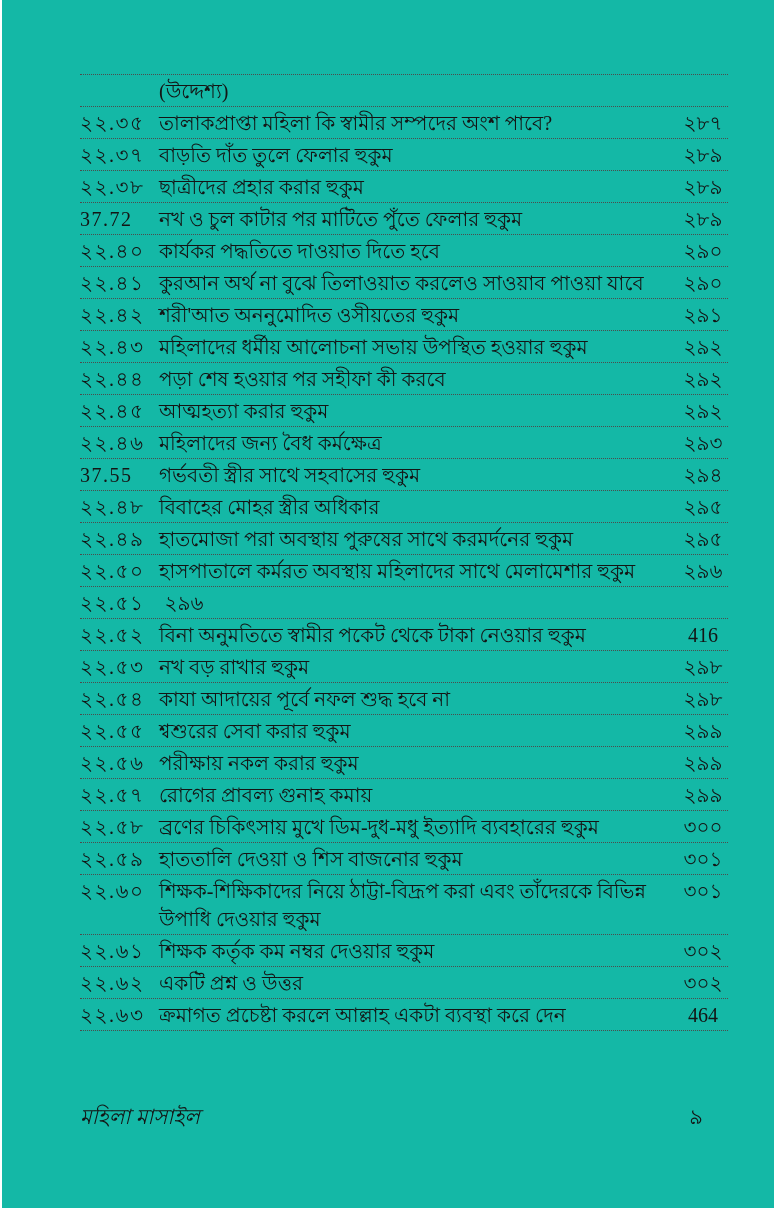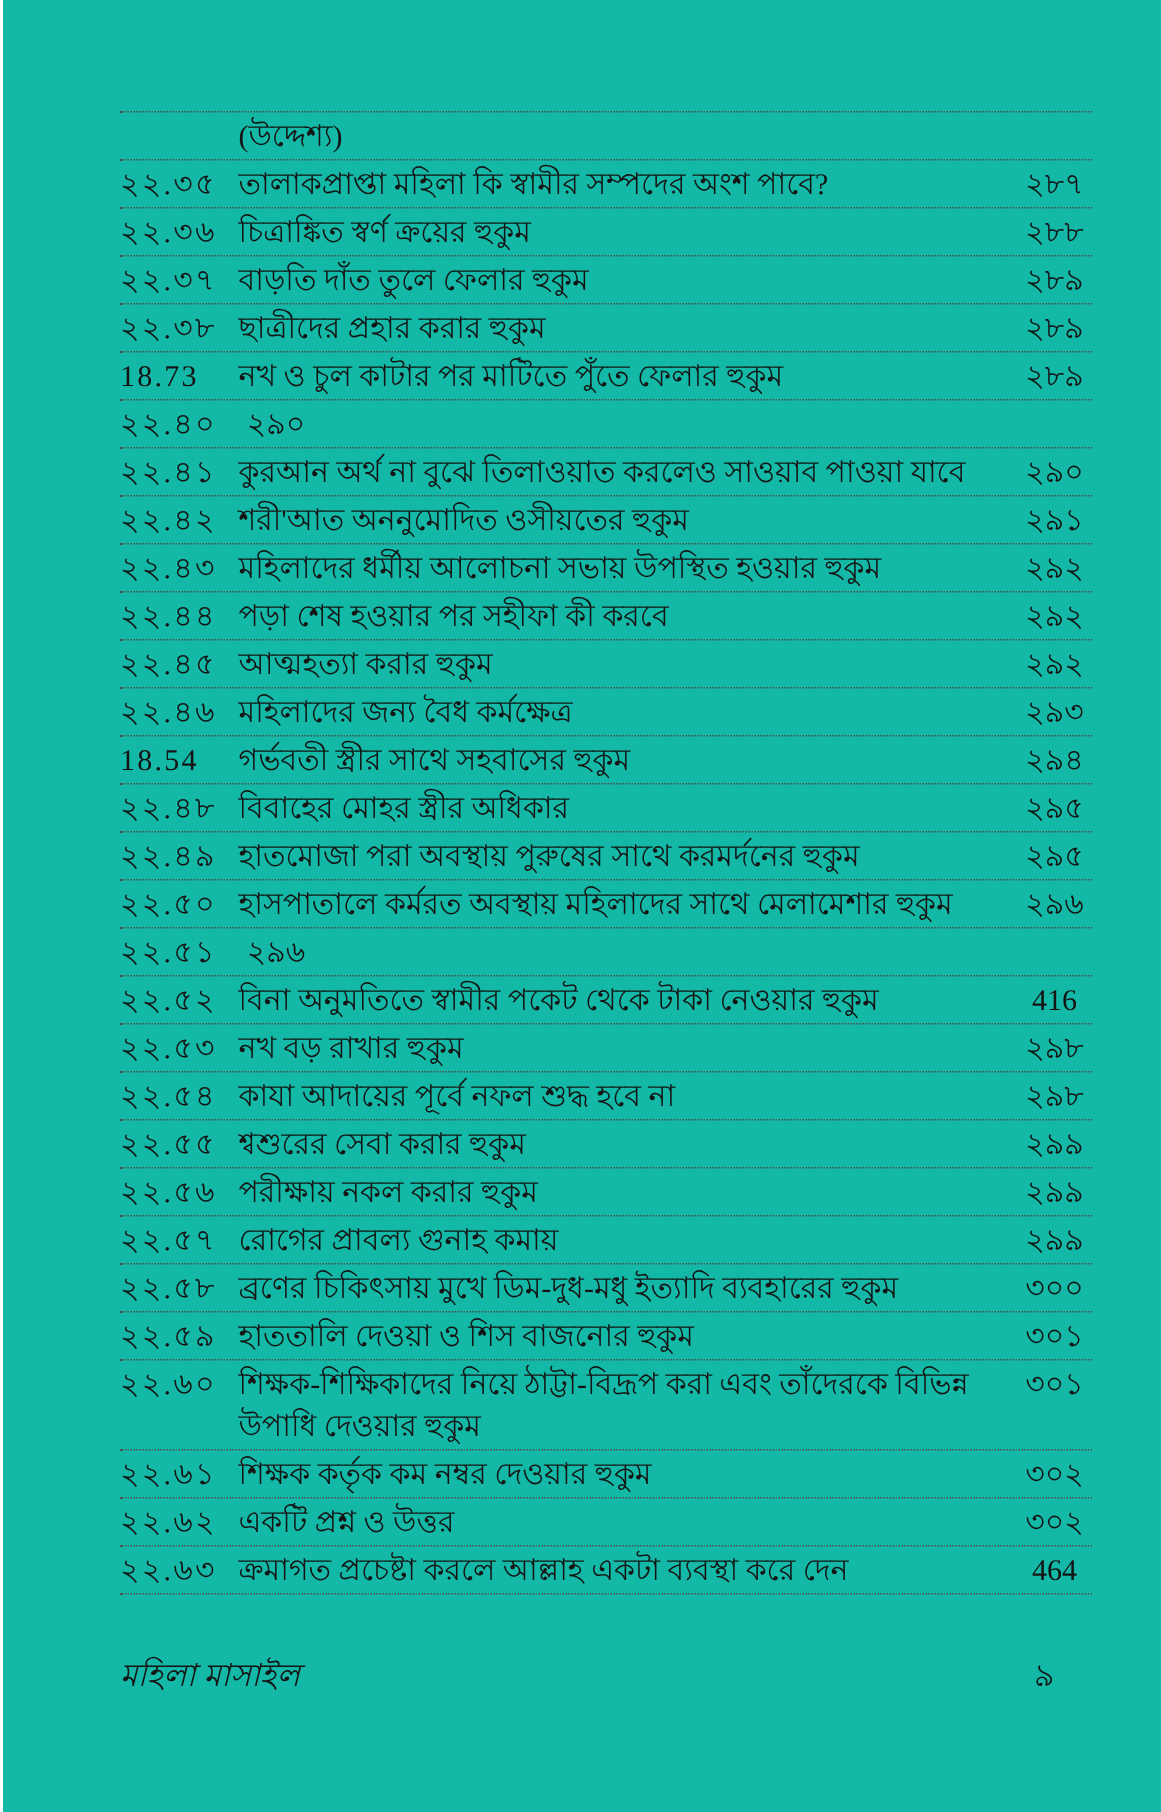--- a/index.html
+++ b/index.html
@@ -86,41 +86,37 @@
       <span class="col-num"></span>
       <span class="col-title">(উদ্দেশ্য)</span>
       <span class="col-page"></span>
     </div>
       <div class="toc-row">
       <span class="col-num">২২.৩৫</span>
       <span class="col-title">তালাকপ্রাপ্তা মহিলা কি স্বামীর সম্পদের অংশ পাবে?</span>
       <span class="col-page">২৮৭</span>
     </div>
       <div class="toc-row">
-      <span class="col-num">২২.৩৬</span>
-      <span class="col-title">চিত্রাঙ্কিত স্বর্ণ ক্রয়ের হুকুম</span>
-      <span class="col-page">২৮৮</span>
-    </div>
-      <div class="toc-row">
       <span class="col-num">২২.৩৭</span>
       <span class="col-title">বাড়তি দাঁত তুলে ফেলার হুকুম</span>
       <span class="col-page">২৮৯</span>
     </div>
       <div class="toc-row">
       <span class="col-num">২২.৩৮</span>
       <span class="col-title">ছাত্রীদের প্রহার করার হুকুম</span>
       <span class="col-page">২৮৯</span>
     </div>
       <div class="toc-row">
-      <span class="col-num">18.73</span>
+      <span class="col-num">37.72</span>
       <span class="col-title">নখ ও চুল কাটার পর মাটিতে পুঁতে ফেলার হুকুম</span>
       <span class="col-page">২৮৯</span>
     </div>
       <div class="toc-row">
       <span class="col-num">২২.৪০</span>
+      <span class="col-title">কার্যকর পদ্ধতিতে দাওয়াত দিতে হবে</span>
       <span class="col-page">২৯০</span>
     </div>
       <div class="toc-row">
       <span class="col-num">২২.৪১</span>
       <span class="col-title">কুরআন অর্থ না বুঝে তিলাওয়াত করলেও সাওয়াব পাওয়া যাবে</span>
       <span class="col-page">২৯০</span>
     </div>
       <div class="toc-row">
       <span class="col-num">২২.৪২</span>
       <span class="col-title">শরী'আত অননুমোদিত ওসীয়তের হুকুম</span>
@@ -140,21 +136,21 @@
       <span class="col-num">২২.৪৫</span>
       <span class="col-title">আত্মহত্যা করার হুকুম</span>
       <span class="col-page">২৯২</span>
     </div>
       <div class="toc-row">
       <span class="col-num">২২.৪৬</span>
       <span class="col-title">মহিলাদের জন্য বৈধ কর্মক্ষেত্র</span>
       <span class="col-page">২৯৩</span>
     </div>
       <div class="toc-row">
-      <span class="col-num">18.54</span>
+      <span class="col-num">37.55</span>
       <span class="col-title">গর্ভবতী স্ত্রীর সাথে সহবাসের হুকুম</span>
       <span class="col-page">২৯৪</span>
     </div>
       <div class="toc-row">
       <span class="col-num">২২.৪৮</span>
       <span class="col-title">বিবাহের মোহর স্ত্রীর অধিকার</span>
       <span class="col-page">২৯৫</span>
     </div>
       <div class="toc-row">
       <span class="col-num">২২.৪৯</span>

